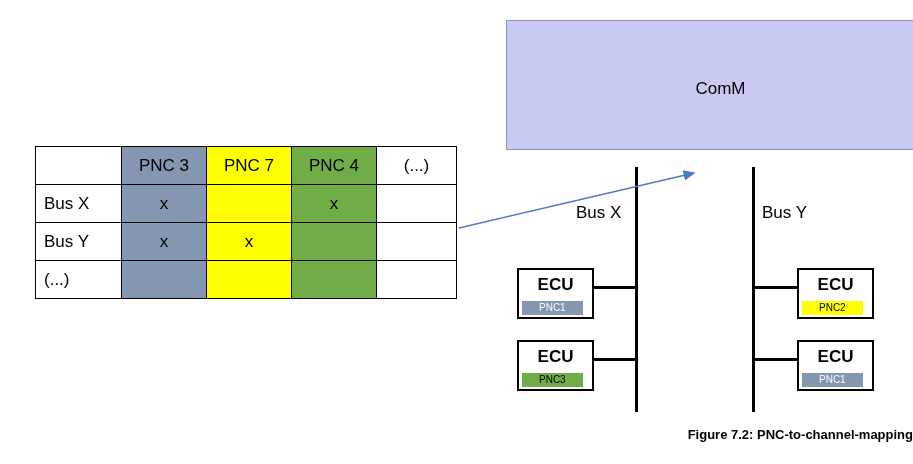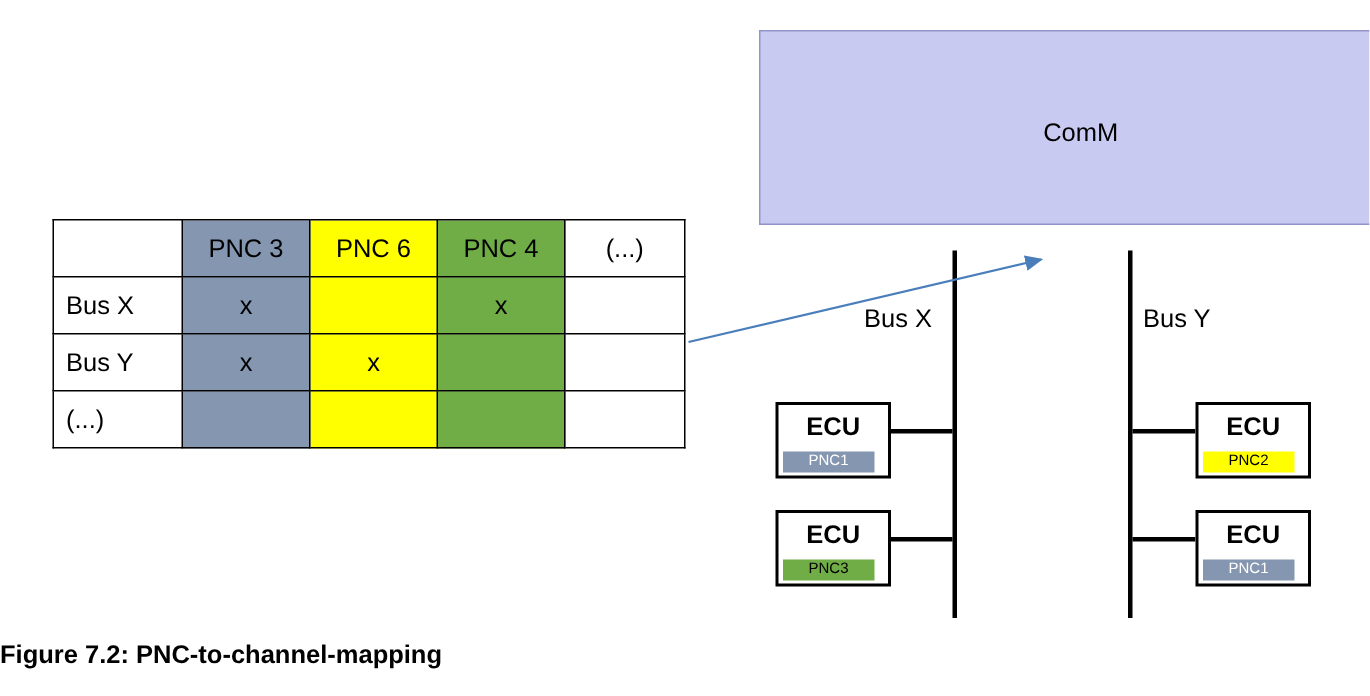--- a/index.html
+++ b/index.html
@@ -125,43 +125,43 @@
     left: 0; top: 0;
     width: 913px; height: 464px;
     pointer-events: none;
     z-index: 4;
   }
 
   
   .caption {
     position: absolute;
     left: 0; top: 427px; width: 100%;
-    text-align: left;
-    font-size: 17px;
+    text-align: right;
+    font-size: 13px;
     font-weight: bold;
   }
 </style>
 </head>
 <body>
 
 <div class="canvas">
 
   <table class="pnc-table">
     <colgroup>
       <col style="width:86px">
         <col style="width:85px">
         <col style="width:85px">
         <col style="width:85px">
         <col style="width:80px">
     </colgroup>
     <thead>
       <tr>
         <th></th>
         <th class="bg-pnc1">PNC 3</th>
-        <th class="bg-pnc2">PNC 6</th>
+        <th class="bg-pnc2">PNC 7</th>
         <th class="bg-pnc3">PNC 4</th>
         <th>(...)</th>
       </tr>
     </thead>
     <tbody>
       <tr>
         <td class="row-label">Bus X</td>
         <td class="bg-pnc1">x</td>
         <td class="bg-pnc2"></td>
         <td class="bg-pnc3">x</td>

